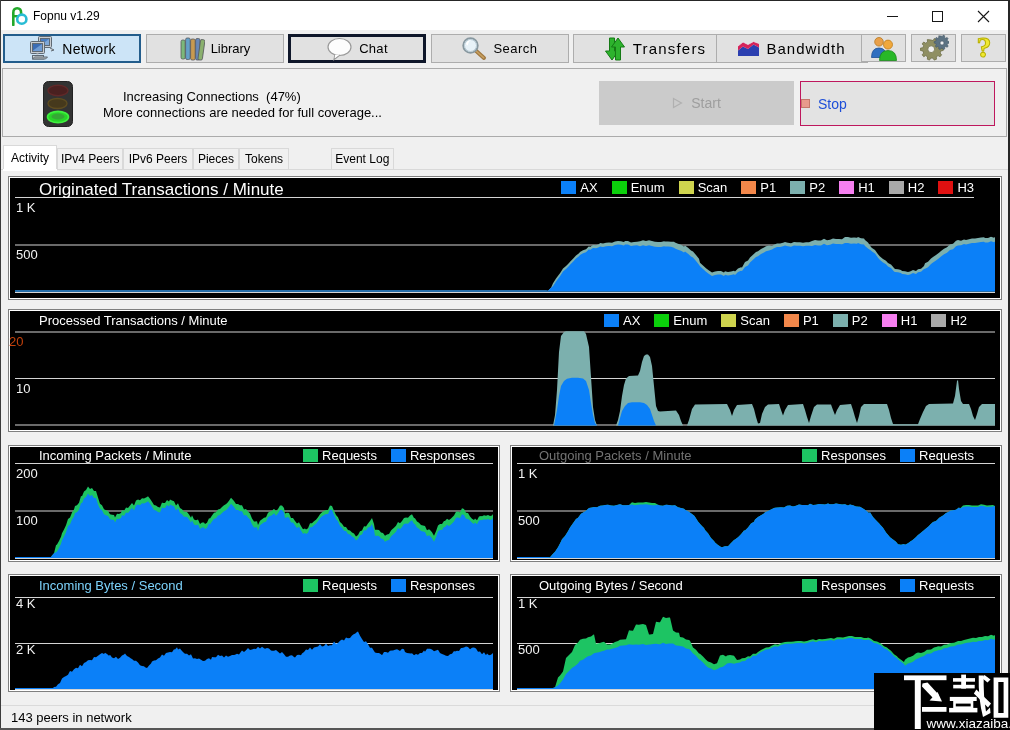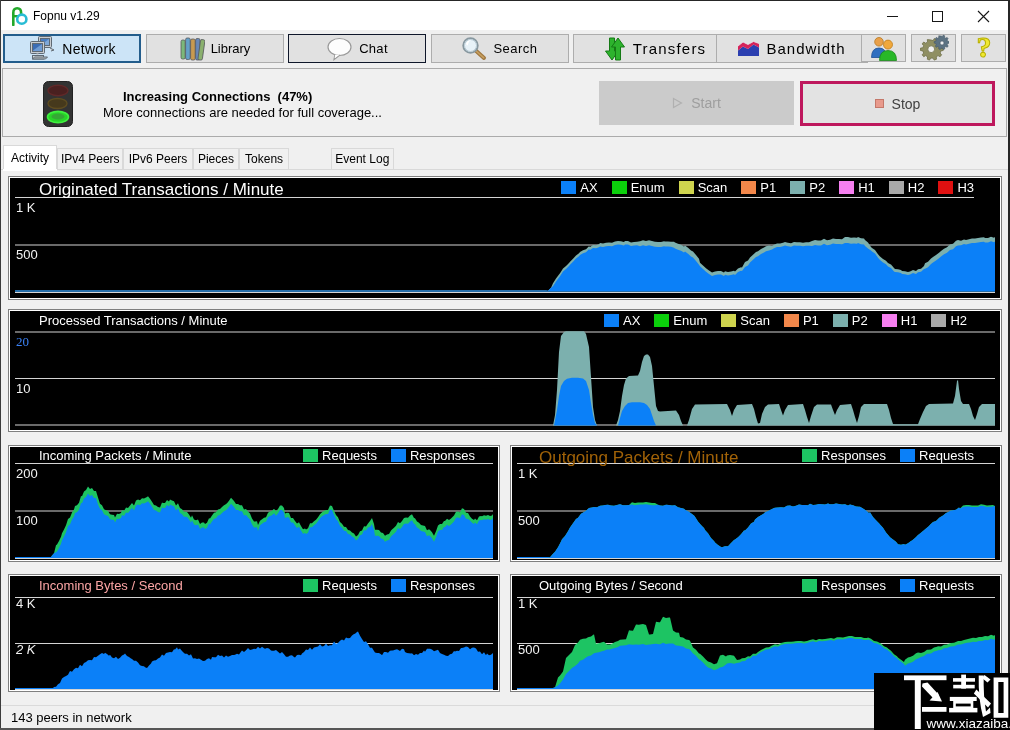--- a/index.html
+++ b/index.html
@@ -44,21 +44,21 @@
       <svg width="26" height="27" viewBox="0 0 26 27">
 <g stroke="#55585c" stroke-width="0.8">
 <rect x="2" y="5" width="4.2" height="19" rx="1.5" fill="#7cb87a"></rect>
 <rect x="6.6" y="3" width="4.6" height="21.5" rx="1.5" fill="#64a0c8"></rect>
 <rect x="11.6" y="4" width="4.6" height="21" rx="1.5" fill="#c89a50"></rect>
 <rect x="16.6" y="3.5" width="4.4" height="21.5" rx="1.5" fill="#6888b8"></rect>
 <rect x="20.2" y="4.5" width="4.4" height="20.5" rx="1.5" fill="#8ab06e" transform="rotate(8 22 15)"></rect>
 </g>
       </svg>
     </span>Library</div>
-<div style="position:absolute;left:288px;top:34px;width:138px;height:29px;background:#e1e1e1;border:1px solid #0f172a;box-sizing:border-box;display:flex;align-items:center;justify-content:center;font-size:13px;letter-spacing:0.3px;color:#000;"><span style="display:flex;align-items:center;margin-right:6px;">
+<div style="position:absolute;left:288px;top:34px;width:138px;height:29px;background:#e1e1e1;border:3px solid #0f172a;box-sizing:border-box;display:flex;align-items:center;justify-content:center;font-size:13px;letter-spacing:0.3px;color:#000;"><span style="display:flex;align-items:center;margin-right:6px;">
       <svg width="27" height="24" viewBox="0 0 27 24">
 <ellipse cx="13.5" cy="10" rx="11.5" ry="8.5" fill="#fdfdfd" stroke="#9a9a9a" stroke-width="1.2"></ellipse>
 <path d="M9 17.5 L8 22.5 L14 18" fill="#fdfdfd" stroke="#9a9a9a" stroke-width="1.2"></path>
 <path d="M9.2 17.9 L8.6 21.2 L13 17.9 Z" fill="#fdfdfd" stroke="none"></path>
 </svg>
     </span>Chat</div>
 <div style="position:absolute;left:430.5px;top:34px;width:138px;height:29px;background:#e1e1e1;border:1px solid #adadad;box-sizing:border-box;display:flex;align-items:center;justify-content:center;font-size:13px;letter-spacing:0.5px;color:#000;"><span style="display:flex;align-items:center;margin-right:6px;">
       <svg width="26" height="26" viewBox="0 0 26 26">
 <line x1="13" y1="13" x2="23" y2="22" stroke="#a07840" stroke-width="4" stroke-linecap="round"></line>
 <line x1="14" y1="14" x2="22.6" y2="21.6" stroke="#c8a060" stroke-width="1.6" stroke-linecap="round"></line>
@@ -107,27 +107,27 @@
   </div>
 
 <div style="position:absolute;left:2px;top:68px;width:1005px;height:69px;background:#f0f0f0;border:1px solid #ababab;"></div>
 <svg width="30" height="46" viewBox="0 0 30 46" style="position:absolute;left:43px;top:81px;">
 <rect x="0.5" y="0.5" width="29" height="45" rx="5" fill="#333333" stroke="#222" stroke-width="1"></rect>
 <ellipse cx="15" cy="9.5" rx="10" ry="5.2" fill="#4a2020" stroke="#602828" stroke-width="1.4"></ellipse>
 <ellipse cx="14.5" cy="22.5" rx="9.5" ry="5" fill="#46391c" stroke="#5e4c20" stroke-width="1.4"></ellipse>
 <ellipse cx="15" cy="36" rx="10.5" ry="5.6" fill="#28d428" stroke="#40f040" stroke-width="1.6"></ellipse>
 <ellipse cx="15" cy="35.5" rx="6.5" ry="3" fill="#35a835"></ellipse>
 </svg>
-<div style="position:absolute;left:103px;top:89px;font-size:13px;font-weight:bold;color:#000;padding-left:20px;">Increasing Connections&nbsp;&nbsp;(47%)</div>
+<div style="position:absolute;left:103px;top:89px;font-size:13px;font-weight:normal;color:#000;padding-left:20px;">Increasing Connections&nbsp;&nbsp;(47%)</div>
 <div style="position:absolute;left:103px;top:105px;font-size:13px;color:#000;">More connections are needed for full coverage...</div>
 <div style="position:absolute;left:599px;top:81px;width:195px;height:44px;background:#cbcbcb;display:flex;align-items:center;justify-content:center;color:#9e9e9e;font-size:14px;">
 <svg width="11" height="12" style="margin-right:8px;">
       <path d="M1.5 1.5 L9.5 6 L1.5 10.5 Z" fill="none" stroke="#b0b0b0" stroke-width="1.2"></path>
     </svg>Start</div>
-<div style="position:absolute;left:800px;top:81px;width:195px;height:45px;background:#e3e3e3;border:3px solid #be185d;display:flex;align-items:center;justify-content:center;color:#404040;font-size:14px;">
+<div style="position:absolute;left:800px;top:81px;width:195px;height:45px;background:#e3e3e3;border:1px solid #be185d;display:flex;align-items:center;color:#1d4ed8;font-size:14px;">
 <span style="width:9px;height:9px;background:#e89a8c;border:1px solid #c4786a;margin-right:8px;display:inline-block;"></span>Stop</div>
 
 <div style="position:absolute;left:3px;top:145px;height:25px;background:#fff;border:1px solid #d9d9d9;border-bottom:none;z-index:3;width:54.2px;box-sizing:border-box;display:flex;align-items:center;justify-content:center;font-size:12px;">Activity</div>
 <div style="position:absolute;left:57.2px;top:148px;height:21px;background:#f0f0f0;border:1px solid #d9d9d9;border-bottom:none;z-index:1;width:66.2px;box-sizing:border-box;display:flex;align-items:center;justify-content:center;font-size:12px;">IPv4 Peers</div>
 <div style="position:absolute;left:123.4px;top:148px;height:21px;background:#f0f0f0;border:1px solid #d9d9d9;border-bottom:none;z-index:1;width:69.19999999999999px;box-sizing:border-box;display:flex;align-items:center;justify-content:center;font-size:12px;">IPv6 Peers</div>
 <div style="position:absolute;left:192.6px;top:148px;height:21px;background:#f0f0f0;border:1px solid #d9d9d9;border-bottom:none;z-index:1;width:46.70000000000002px;box-sizing:border-box;display:flex;align-items:center;justify-content:center;font-size:12px;">Pieces</div>
 <div style="position:absolute;left:239.3px;top:148px;height:21px;background:#f0f0f0;border:1px solid #d9d9d9;border-bottom:none;z-index:1;width:49.599999999999966px;box-sizing:border-box;display:flex;align-items:center;justify-content:center;font-size:12px;">Tokens</div>
 <div style="position:absolute;left:288.9px;top:148px;height:21px;background:#f0f0f0;border:1px solid #d9d9d9;border-bottom:none;z-index:1;width:62.80000000000001px;box-sizing:border-box;display:flex;align-items:center;justify-content:center;font-size:12px;margin-left:42px;">Event Log</div>
 
 <div style="position:absolute;left:1px;top:169px;width:1007px;height:536px;background:#f0f0f0;border-top:1px solid #d9d9d9;z-index:2;"></div>
@@ -150,21 +150,21 @@
 <div style="position:absolute;left:8px;top:309px;width:994px;height:123px;background:#000;border:1px solid #7f7f7f;box-shadow:inset 0 0 0 1px #fff;">
       <svg width="994" height="123" style="position:absolute;left:0;top:0;">
         <line x1="6" y1="22" x2="986" y2="22" stroke="#d4d4d4" stroke-width="1"></line>
         <line x1="6" y1="68.5" x2="986" y2="68.5" stroke="#d4d4d4" stroke-width="1"></line>
         <line x1="6" y1="115" x2="986" y2="115" stroke="#d4d4d4" stroke-width="1"></line>
         <path d="M544,115.5 L544.0,115.5 L546.0,105.0 L548.0,80.0 L550.0,42.0 L552.0,26.0 L555.0,22.0 L557.0,21.2 L575.0,21.2 L577.0,24.0 L580.0,37.0 L582.0,67.0 L584.0,97.0 L586.0,110.0 L588.0,115.5 L607.0,115.5 L609.0,110.0 L611.0,101.0 L613.0,86.0 L615.0,75.0 L617.0,68.5 L620.0,66.0 L629.0,65.5 L631.0,61.0 L633.0,52.0 L635.0,46.0 L637.0,44.5 L639.0,44.5 L641.0,47.0 L643.0,56.0 L645.0,76.0 L647.0,96.0 L649.0,101.0 L651.0,101.5 L667.0,100.5 L670.0,105.0 L672.0,111.0 L674.0,115.5 L678.0,115.5 L680.0,110.0 L683.0,99.0 L686.0,94.5 L718.0,94.0 L721.0,100.0 L723.0,106.0 L725.0,100.0 L728.0,95.0 L743.0,94.0 L745.0,99.0 L747.0,107.0 L749.0,113.5 L751.0,113.0 L753.0,104.0 L756.0,97.0 L759.0,94.5 L770.0,94.0 L772.0,100.0 L774.0,105.5 L776.0,100.0 L779.0,95.0 L794.0,94.0 L796.0,100.0 L798.0,107.0 L800.0,113.0 L802.0,106.0 L805.0,97.0 L808.0,94.5 L822.0,94.5 L824.0,100.0 L826.0,105.0 L828.0,100.0 L831.0,95.0 L842.0,94.0 L844.0,100.0 L846.0,107.0 L848.0,113.0 L850.0,106.0 L852.0,97.0 L855.0,94.0 L878.0,94.0 L880.0,100.0 L882.0,108.0 L884.0,114.0 L886.0,114.2 L909.0,114.2 L911.0,109.0 L914.0,102.0 L917.0,96.0 L920.0,94.0 L944.0,93.5 L946.0,86.0 L948.0,71.0 L949.0,70.0 L950.0,79.0 L952.0,91.0 L954.0,94.0 L960.0,94.0 L962.0,99.0 L964.0,106.0 L966.0,110.0 L968.0,104.0 L970.0,97.0 L973.0,94.0 L986.0,94.0 L986,115.5 Z" fill="#7cb0ae"></path>
         <path d="M545,115.5 L545.0,115.5 L548.0,100.0 L550.0,86.0 L552.0,76.0 L555.0,71.0 L558.0,68.8 L563.0,67.8 L569.0,67.8 L574.0,68.6 L577.0,71.0 L580.0,80.0 L582.0,93.0 L584.0,105.0 L586.0,113.0 L588.0,115.5 L609.0,115.5 L611.0,108.0 L613.0,101.0 L616.0,96.0 L619.0,93.0 L623.0,92.2 L631.0,92.3 L635.0,93.0 L638.0,95.0 L641.0,99.0 L643.0,105.0 L645.0,111.0 L647.0,115.5 L647,115.5 Z" fill="#0b80f8"></path>
       </svg>
       <div style="position:absolute;left:30px;top:3px;color:#fff;font-size:13px;">Processed Transactions / Minute</div>
       <div style="position:absolute;right:34px;top:3px;color:#fff;font-size:13px;white-space:nowrap;"><span style="display:inline-block;width:15px;height:13px;background:#0b80f8;margin:0 4px 0 14px;vertical-align:-2px;"></span><span>AX</span><span style="display:inline-block;width:15px;height:13px;background:#0bd00b;margin:0 4px 0 14px;vertical-align:-2px;"></span><span>Enum</span><span style="display:inline-block;width:15px;height:13px;background:#cfd44e;margin:0 4px 0 14px;vertical-align:-2px;"></span><span>Scan</span><span style="display:inline-block;width:15px;height:13px;background:#f2874a;margin:0 4px 0 14px;vertical-align:-2px;"></span><span>P1</span><span style="display:inline-block;width:15px;height:13px;background:#7cb0ae;margin:0 4px 0 14px;vertical-align:-2px;"></span><span>P2</span><span style="display:inline-block;width:15px;height:13px;background:#f67ff0;margin:0 4px 0 14px;vertical-align:-2px;"></span><span>H1</span><span style="display:inline-block;width:15px;height:13px;background:#a9a9a9;margin:0 4px 0 14px;vertical-align:-2px;"></span><span>H2</span></div>
-      <div style="position:absolute;left:7px;top:24px;color:#3b82f6;font-size:13px;font-family:Liberation Serif, serif;">20</div>
+      <div style="position:absolute;left:0;top:24px;color:#c2410c;font-size:13px;">20</div>
       <div style="position:absolute;left:7px;top:71px;color:#f2f2f2;font-size:13px;">10</div>
     </div>
 <div style="position:absolute;left:8px;top:445px;width:492px;height:117px;background:#000;border:1px solid #7f7f7f;box-shadow:inset 0 0 0 1px #fff;">
       <svg width="492" height="117" style="position:absolute;left:0;top:0;">
         <line x1="6" y1="17.5" x2="484" y2="17.5" stroke="#d4d4d4" stroke-width="1"></line>
         <line x1="6" y1="65" x2="484" y2="65" stroke="#d4d4d4" stroke-width="1"></line>
         <line x1="6" y1="112.5" x2="484" y2="112.5" stroke="#d4d4d4" stroke-width="1"></line>
         <path d="M6,112 L6.0,111.0 L8.0,111.0 L10.0,111.0 L12.0,111.0 L14.0,111.0 L16.0,111.0 L18.0,111.0 L20.0,111.0 L22.0,111.0 L24.0,111.0 L26.0,111.0 L28.0,111.0 L30.0,111.0 L32.0,111.0 L34.0,111.0 L36.0,111.0 L38.0,111.0 L40.0,111.0 L42.0,111.0 L43.0,109.4 L45.0,107.3 L47.0,99.2 L48.0,98.4 L50.0,95.0 L52.0,90.7 L53.0,87.3 L55.0,83.6 L57.0,79.3 L59.0,73.1 L61.0,71.4 L63.0,66.4 L65.0,63.5 L66.0,60.0 L68.0,59.2 L70.0,56.8 L72.0,50.0 L73.0,50.3 L75.0,45.4 L77.0,44.1 L79.0,40.6 L81.0,42.9 L83.0,41.9 L85.0,45.1 L87.0,44.9 L89.0,51.4 L91.0,57.8 L93.0,59.3 L95.0,63.2 L97.0,64.2 L99.0,65.1 L101.0,68.3 L103.0,68.8 L105.0,69.1 L106.0,71.5 L108.0,67.8 L110.0,67.9 L112.0,66.9 L113.0,64.0 L115.0,65.1 L117.0,61.4 L119.0,62.1 L121.0,59.4 L123.0,56.9 L125.0,59.5 L127.0,54.5 L129.0,53.6 L131.0,54.2 L133.0,52.3 L135.0,52.6 L136.0,51.9 L138.0,51.0 L139.0,50.2 L141.0,52.7 L143.0,55.8 L145.0,59.1 L147.0,59.4 L149.0,61.1 L151.0,61.5 L153.0,56.6 L154.0,57.1 L156.0,57.1 L158.0,53.9 L160.0,55.6 L161.0,53.6 L163.0,54.5 L165.0,55.3 L167.0,59.6 L169.0,57.2 L171.0,62.0 L173.0,63.2 L175.0,65.7 L176.0,65.8 L178.0,66.1 L180.0,68.6 L182.0,71.8 L183.0,69.2 L185.0,73.6 L187.0,74.2 L189.0,73.5 L191.0,77.9 L193.0,76.4 L195.0,76.4 L196.0,78.1 L198.0,76.7 L200.0,72.3 L201.0,72.4 L203.0,69.5 L205.0,66.8 L207.0,66.3 L209.0,63.5 L211.0,63.1 L213.0,61.1 L215.0,59.3 L216.0,58.7 L218.0,57.3 L220.0,54.7 L222.0,51.8 L223.0,52.8 L225.0,55.0 L227.0,57.9 L229.0,58.1 L231.0,59.3 L233.0,59.3 L235.0,63.6 L237.0,63.1 L239.0,65.6 L241.0,67.5 L243.0,72.5 L245.0,75.6 L246.0,75.4 L248.0,75.3 L249.0,79.0 L251.0,74.7 L253.0,73.3 L255.0,71.7 L257.0,71.3 L259.0,66.7 L261.0,65.4 L263.0,64.8 L265.0,62.8 L267.0,65.3 L269.0,63.0 L271.0,59.4 L273.0,59.4 L275.0,61.9 L276.0,67.4 L278.0,66.7 L280.0,67.1 L282.0,71.9 L284.0,72.0 L286.0,75.1 L288.0,77.4 L290.0,76.3 L292.0,79.9 L294.0,83.3 L296.0,82.4 L297.0,83.5 L299.0,82.2 L301.0,77.2 L303.0,77.3 L305.0,75.2 L307.0,73.8 L309.0,71.3 L311.0,68.3 L313.0,66.3 L315.0,65.1 L317.0,64.0 L319.0,63.9 L321.0,59.6 L323.0,60.0 L325.0,64.8 L327.0,69.0 L329.0,71.2 L331.0,76.1 L333.0,77.8 L335.0,80.8 L337.0,81.0 L339.0,83.9 L341.0,84.6 L343.0,86.6 L345.0,87.5 L347.0,90.6 L349.0,88.9 L351.0,85.3 L353.0,84.6 L355.0,80.3 L357.0,80.6 L359.0,77.6 L361.0,75.1 L363.0,72.0 L365.0,78.0 L366.0,83.7 L368.0,83.7 L370.0,84.0 L372.0,86.5 L374.0,87.1 L376.0,89.7 L378.0,88.6 L380.0,88.0 L382.0,84.6 L383.0,83.6 L385.0,81.7 L387.0,79.8 L389.0,76.0 L391.0,77.2 L393.0,75.0 L395.0,71.9 L397.0,71.5 L399.0,71.8 L401.0,69.6 L403.0,68.2 L405.0,72.1 L406.0,72.3 L408.0,75.5 L410.0,76.7 L412.0,79.1 L414.0,79.4 L416.0,80.0 L418.0,84.3 L420.0,83.3 L421.0,83.9 L423.0,86.2 L425.0,89.8 L427.0,85.3 L429.0,79.6 L431.0,78.0 L433.0,78.1 L435.0,75.0 L436.0,74.9 L438.0,72.7 L440.0,74.0 L442.0,72.4 L443.0,71.5 L445.0,69.4 L447.0,65.7 L449.0,65.4 L451.0,66.3 L453.0,62.2 L455.0,63.0 L457.0,66.7 L459.0,67.0 L461.0,70.5 L463.0,72.8 L465.0,74.0 L466.0,72.6 L468.0,74.3 L470.0,70.6 L472.0,70.1 L473.0,70.3 L475.0,69.3 L477.0,69.8 L479.0,68.9 L481.0,69.9 L483.0,69.6 L484.0,68.0 L484,112 Z" fill="#1dc463"></path>
         <path d="M6,112 L6.0,111.0 L8.0,111.0 L10.0,111.0 L12.0,111.0 L14.0,111.0 L16.0,111.0 L18.0,111.0 L20.0,111.0 L22.0,111.0 L24.0,111.0 L26.0,111.0 L28.0,111.0 L30.0,111.0 L32.0,111.0 L34.0,111.0 L36.0,111.0 L38.0,111.0 L40.0,111.0 L42.0,111.0 L43.0,109.4 L45.0,107.3 L47.0,106.2 L48.0,105.4 L50.0,102.0 L52.0,97.7 L53.0,94.3 L55.0,90.6 L57.0,86.3 L59.0,80.1 L61.0,78.4 L63.0,73.4 L65.0,70.5 L66.0,67.0 L68.0,66.2 L70.0,63.8 L72.0,57.0 L73.0,57.3 L75.0,52.4 L77.0,51.1 L79.0,47.6 L81.0,49.9 L83.0,48.9 L85.0,52.1 L87.0,51.9 L89.0,58.4 L91.0,62.8 L93.0,64.3 L95.0,68.2 L97.0,69.2 L99.0,70.1 L101.0,73.3 L103.0,73.8 L105.0,74.1 L106.0,76.5 L108.0,72.8 L110.0,72.9 L112.0,71.9 L113.0,69.0 L115.0,70.1 L117.0,66.4 L119.0,67.1 L121.0,64.4 L123.0,61.9 L125.0,64.5 L127.0,59.5 L129.0,58.6 L131.0,59.2 L133.0,57.3 L135.0,57.6 L136.0,56.9 L138.0,56.0 L139.0,55.2 L141.0,57.7 L143.0,60.8 L145.0,64.1 L147.0,64.4 L149.0,66.1 L151.0,66.5 L153.0,61.6 L154.0,62.1 L156.0,62.1 L158.0,58.9 L160.0,60.6 L161.0,58.6 L163.0,59.5 L165.0,60.3 L167.0,64.6 L169.0,62.2 L171.0,67.0 L173.0,68.2 L175.0,70.7 L176.0,70.8 L178.0,71.1 L180.0,73.6 L182.0,76.8 L183.0,74.2 L185.0,78.6 L187.0,79.2 L189.0,78.5 L191.0,82.9 L193.0,81.4 L195.0,81.4 L196.0,83.1 L198.0,81.7 L200.0,77.3 L201.0,78.4 L203.0,75.5 L205.0,72.8 L207.0,72.3 L209.0,69.5 L211.0,69.1 L213.0,67.1 L215.0,65.3 L216.0,64.7 L218.0,63.3 L220.0,60.7 L222.0,57.8 L223.0,58.8 L225.0,61.0 L227.0,63.9 L229.0,64.1 L231.0,65.3 L233.0,65.3 L235.0,69.6 L237.0,69.1 L239.0,71.6 L241.0,73.5 L243.0,78.5 L245.0,81.6 L246.0,81.4 L248.0,81.3 L249.0,85.0 L251.0,79.2 L253.0,77.8 L255.0,76.2 L257.0,75.8 L259.0,71.2 L261.0,69.9 L263.0,69.3 L265.0,67.3 L267.0,69.8 L269.0,67.5 L271.0,63.9 L273.0,63.9 L275.0,66.4 L276.0,71.9 L278.0,71.2 L280.0,71.6 L282.0,76.4 L284.0,76.5 L286.0,79.6 L288.0,81.9 L290.0,80.8 L292.0,84.4 L294.0,87.8 L296.0,86.9 L297.0,88.0 L299.0,86.7 L301.0,81.2 L303.0,81.3 L305.0,79.2 L307.0,77.8 L309.0,75.3 L311.0,72.3 L313.0,70.3 L315.0,69.1 L317.0,68.0 L319.0,67.9 L321.0,63.6 L323.0,64.0 L325.0,68.8 L327.0,73.0 L329.0,75.2 L331.0,80.1 L333.0,81.8 L335.0,84.8 L337.0,85.0 L339.0,87.9 L341.0,88.6 L343.0,90.6 L345.0,91.5 L347.0,94.6 L349.0,92.9 L351.0,89.3 L353.0,88.6 L355.0,84.3 L357.0,84.6 L359.0,81.6 L361.0,81.1 L363.0,78.0 L365.0,84.0 L366.0,89.7 L368.0,89.7 L370.0,90.0 L372.0,92.5 L374.0,93.1 L376.0,95.7 L378.0,94.6 L380.0,94.0 L382.0,90.6 L383.0,89.6 L385.0,87.7 L387.0,85.8 L389.0,82.0 L391.0,83.2 L393.0,81.0 L395.0,77.9 L397.0,77.5 L399.0,77.8 L401.0,75.6 L403.0,74.2 L405.0,78.1 L406.0,78.3 L408.0,81.5 L410.0,82.7 L412.0,85.1 L414.0,85.4 L416.0,86.0 L418.0,90.3 L420.0,89.3 L421.0,89.9 L423.0,92.2 L425.0,95.8 L427.0,91.3 L429.0,85.6 L431.0,84.0 L433.0,84.1 L435.0,81.0 L436.0,80.9 L438.0,78.7 L440.0,80.0 L442.0,78.4 L443.0,77.5 L445.0,75.4 L447.0,71.7 L449.0,71.4 L451.0,72.3 L453.0,68.2 L455.0,69.0 L457.0,72.7 L459.0,73.0 L461.0,74.5 L463.0,76.8 L465.0,78.0 L466.0,76.6 L468.0,78.3 L470.0,74.6 L472.0,74.1 L473.0,74.3 L475.0,73.3 L477.0,73.8 L479.0,72.9 L481.0,73.9 L483.0,73.6 L484.0,72.0 L484,112 Z" fill="#0b80f8"></path>
       </svg>
@@ -174,36 +174,36 @@
       <div style="position:absolute;left:7px;top:67px;color:#f2f2f2;font-size:13px;">100</div>
     </div>
 <div style="position:absolute;left:510px;top:445px;width:492px;height:117px;background:#000;border:1px solid #7f7f7f;box-shadow:inset 0 0 0 1px #fff;">
       <svg width="492" height="117" style="position:absolute;left:0;top:0;">
         <line x1="6" y1="17.5" x2="484" y2="17.5" stroke="#d4d4d4" stroke-width="1"></line>
         <line x1="6" y1="65" x2="484" y2="65" stroke="#d4d4d4" stroke-width="1"></line>
         <line x1="6" y1="112.5" x2="484" y2="112.5" stroke="#d4d4d4" stroke-width="1"></line>
         <path d="M6,112 L6.0,111.0 L9.0,111.0 L12.0,111.0 L15.0,111.0 L18.0,111.0 L21.0,111.0 L24.0,111.0 L27.0,111.0 L30.0,111.0 L33.0,111.0 L36.0,111.0 L39.0,111.3 L42.0,107.8 L44.0,105.8 L47.0,101.2 L50.0,95.4 L51.0,93.3 L54.0,90.0 L57.0,85.2 L59.0,81.4 L62.0,77.2 L65.0,73.1 L67.0,71.7 L70.0,67.7 L73.0,66.0 L75.0,64.8 L78.0,62.1 L81.0,61.6 L83.0,61.0 L86.0,61.3 L89.0,59.7 L92.0,59.4 L94.0,59.1 L97.0,58.7 L100.0,59.6 L103.0,59.7 L106.0,59.0 L109.0,58.3 L112.0,59.3 L115.0,59.2 L118.0,59.0 L121.0,56.2 L124.0,57.0 L127.0,56.6 L129.0,56.4 L132.0,56.4 L135.0,56.0 L138.0,56.5 L141.0,57.1 L144.0,57.0 L147.0,58.7 L149.0,59.5 L152.0,59.7 L155.0,58.7 L158.0,59.1 L161.0,59.4 L164.0,59.2 L167.0,61.3 L170.0,62.0 L173.0,62.8 L174.0,63.8 L177.0,65.2 L180.0,67.3 L183.0,69.6 L184.0,70.7 L187.0,75.4 L190.0,79.0 L193.0,82.0 L194.0,83.9 L197.0,87.2 L200.0,92.0 L203.0,95.1 L204.0,96.5 L207.0,98.9 L210.0,101.0 L211.0,101.2 L214.0,100.2 L217.0,100.2 L220.0,97.1 L223.0,94.1 L224.0,93.6 L227.0,91.3 L230.0,88.2 L233.0,84.5 L234.0,84.5 L237.0,81.5 L240.0,77.6 L243.0,75.7 L244.0,73.6 L247.0,70.9 L250.0,69.2 L253.0,67.4 L254.0,66.2 L257.0,64.9 L260.0,63.6 L263.0,62.1 L264.0,61.7 L267.0,61.4 L270.0,61.3 L273.0,61.5 L276.0,59.7 L279.0,59.6 L282.0,60.5 L285.0,59.8 L288.0,58.6 L291.0,59.0 L294.0,59.1 L297.0,59.3 L299.0,57.8 L302.0,59.1 L305.0,58.8 L308.0,57.9 L311.0,58.3 L314.0,58.6 L317.0,57.6 L319.0,58.3 L322.0,58.2 L325.0,57.6 L328.0,58.1 L331.0,58.5 L334.0,58.2 L337.0,59.6 L339.0,58.6 L342.0,59.2 L345.0,60.4 L348.0,60.8 L349.0,60.7 L352.0,62.5 L355.0,64.6 L358.0,67.1 L359.0,66.3 L362.0,71.0 L365.0,74.3 L368.0,77.2 L369.0,78.5 L372.0,81.7 L375.0,86.5 L378.0,90.1 L379.0,91.3 L382.0,93.5 L385.0,95.8 L387.0,98.3 L390.0,98.8 L393.0,98.1 L394.0,98.7 L397.0,97.3 L400.0,95.1 L401.0,94.4 L404.0,91.9 L407.0,89.0 L409.0,87.4 L412.0,85.1 L415.0,82.6 L418.0,80.1 L419.0,78.7 L422.0,76.0 L425.0,74.9 L428.0,72.0 L429.0,71.3 L432.0,69.5 L435.0,67.1 L438.0,65.7 L439.0,64.7 L442.0,64.3 L445.0,63.7 L448.0,61.5 L449.0,62.5 L452.0,59.6 L455.0,59.1 L458.0,58.9 L461.0,59.4 L464.0,59.6 L467.0,59.6 L470.0,58.3 L473.0,58.7 L476.0,59.4 L479.0,59.2 L482.0,59.1 L484.0,60.0 L484,112 Z" fill="#1dc463"></path>
         <path d="M6,112 L6.0,111.0 L9.0,111.0 L12.0,111.0 L15.0,111.0 L18.0,111.0 L21.0,111.0 L24.0,111.0 L27.0,111.0 L30.0,111.0 L33.0,111.0 L36.0,111.0 L39.0,111.3 L42.0,107.8 L44.0,105.8 L47.0,101.2 L50.0,95.4 L51.0,93.3 L54.0,90.0 L57.0,85.2 L59.0,81.4 L62.0,77.2 L65.0,73.1 L67.0,71.7 L70.0,67.7 L73.0,66.0 L75.0,64.8 L78.0,62.1 L81.0,61.6 L83.0,61.0 L86.0,61.3 L89.0,59.7 L92.0,59.4 L94.0,59.1 L97.0,58.7 L100.0,59.6 L103.0,59.7 L106.0,59.0 L109.0,58.3 L112.0,59.3 L115.0,59.2 L118.0,59.0 L121.0,58.4 L124.0,59.2 L127.0,58.8 L129.0,58.6 L132.0,58.6 L135.0,58.2 L138.0,58.7 L141.0,59.3 L144.0,59.2 L147.0,58.7 L149.0,59.5 L152.0,59.7 L155.0,58.7 L158.0,59.1 L161.0,59.4 L164.0,59.2 L167.0,61.3 L170.0,62.0 L173.0,62.8 L174.0,63.8 L177.0,65.2 L180.0,67.3 L183.0,69.6 L184.0,70.7 L187.0,75.4 L190.0,79.0 L193.0,82.0 L194.0,83.9 L197.0,87.2 L200.0,92.0 L203.0,95.1 L204.0,96.5 L207.0,98.9 L210.0,101.0 L211.0,101.2 L214.0,100.2 L217.0,100.2 L220.0,97.1 L223.0,94.1 L224.0,93.6 L227.0,91.3 L230.0,88.2 L233.0,84.5 L234.0,84.5 L237.0,81.5 L240.0,77.6 L243.0,75.7 L244.0,73.6 L247.0,70.9 L250.0,69.2 L253.0,67.4 L254.0,66.2 L257.0,64.9 L260.0,63.6 L263.0,62.1 L264.0,61.7 L267.0,61.4 L270.0,61.3 L273.0,61.5 L276.0,59.7 L279.0,59.6 L282.0,60.5 L285.0,59.8 L288.0,58.6 L291.0,59.0 L294.0,59.1 L297.0,59.3 L299.0,57.8 L302.0,59.1 L305.0,58.8 L308.0,57.9 L311.0,58.3 L314.0,58.6 L317.0,57.6 L319.0,58.3 L322.0,58.2 L325.0,57.6 L328.0,58.1 L331.0,58.5 L334.0,58.2 L337.0,59.6 L339.0,58.6 L342.0,59.2 L345.0,60.4 L348.0,60.8 L349.0,60.7 L352.0,62.5 L355.0,64.6 L358.0,67.1 L359.0,66.3 L362.0,71.0 L365.0,74.3 L368.0,77.2 L369.0,78.5 L372.0,81.7 L375.0,86.5 L378.0,90.1 L379.0,91.3 L382.0,93.5 L385.0,95.8 L387.0,98.3 L390.0,98.8 L393.0,98.1 L394.0,98.7 L397.0,97.3 L400.0,95.1 L401.0,94.4 L404.0,91.9 L407.0,89.0 L409.0,87.4 L412.0,85.1 L415.0,82.6 L418.0,80.1 L419.0,78.7 L422.0,76.0 L425.0,74.9 L428.0,72.0 L429.0,71.3 L432.0,69.5 L435.0,67.1 L438.0,65.7 L439.0,64.7 L442.0,64.3 L445.0,63.7 L448.0,61.5 L449.0,62.5 L452.0,61.1 L455.0,60.6 L458.0,60.4 L461.0,60.9 L464.0,61.1 L467.0,61.1 L470.0,59.8 L473.0,60.2 L476.0,60.9 L479.0,60.7 L482.0,60.6 L484.0,60.0 L484,112 Z" fill="#0b80f8"></path>
       </svg>
-      <div style="position:absolute;left:28px;top:2px;color:#a16207;font-size:17px;">Outgoing Packets / Minute</div>
+      <div style="position:absolute;left:28px;top:2px;color:#737373;font-size:13px;">Outgoing Packets / Minute</div>
       <div style="position:absolute;right:27px;top:2px;color:#fff;font-size:13px;white-space:nowrap;"><span style="display:inline-block;width:15px;height:13px;background:#1dc463;margin:0 4px 0 14px;vertical-align:-2px;"></span><span>Responses</span><span style="display:inline-block;width:15px;height:13px;background:#0b80f8;margin:0 4px 0 14px;vertical-align:-2px;"></span><span>Requests</span></div>
       <div style="position:absolute;left:7px;top:20px;color:#f2f2f2;font-size:13px;">1 K</div>
       <div style="position:absolute;left:7px;top:67px;color:#f2f2f2;font-size:13px;">500</div>
     </div>
 <div style="position:absolute;left:8px;top:574px;width:492px;height:118px;background:#000;border:1px solid #7f7f7f;box-shadow:inset 0 0 0 1px #fff;">
       <svg width="492" height="118" style="position:absolute;left:0;top:0;">
         <line x1="6" y1="22.5" x2="484" y2="22.5" stroke="#d4d4d4" stroke-width="1"></line>
         <line x1="6" y1="68.5" x2="484" y2="68.5" stroke="#d4d4d4" stroke-width="1"></line>
         <line x1="6" y1="114.5" x2="484" y2="114.5" stroke="#d4d4d4" stroke-width="1"></line>
         <path d="M6,114 L6.0,113.0 L8.0,113.0 L10.0,113.0 L12.0,113.0 L14.0,113.0 L16.0,113.0 L18.0,113.0 L20.0,113.0 L22.0,113.0 L24.0,113.0 L26.0,113.0 L28.0,113.0 L30.0,113.0 L32.0,113.0 L34.0,113.0 L36.0,113.0 L38.0,113.0 L40.0,113.0 L42.0,113.0 L44.0,113.0 L45.0,112.1 L47.0,111.7 L49.0,109.2 L51.0,108.1 L53.0,103.5 L55.0,102.1 L57.0,101.0 L59.0,99.8 L61.0,96.0 L63.0,96.7 L65.0,94.3 L67.0,92.7 L69.0,93.3 L71.0,89.7 L73.0,91.3 L75.0,88.0 L77.0,86.9 L79.0,85.2 L81.0,84.9 L83.0,85.2 L85.0,82.1 L87.0,82.2 L89.0,80.8 L91.0,79.3 L93.0,77.9 L95.0,79.1 L96.0,77.7 L98.0,79.1 L100.0,80.7 L101.0,79.7 L103.0,82.6 L105.0,83.3 L107.0,81.7 L109.0,84.1 L111.0,82.8 L113.0,80.6 L115.0,79.6 L116.0,78.6 L118.0,80.9 L120.0,82.1 L122.0,83.4 L123.0,83.9 L125.0,85.7 L127.0,85.7 L129.0,87.6 L131.0,90.2 L133.0,91.1 L135.0,91.3 L136.0,92.2 L138.0,92.9 L140.0,90.6 L142.0,88.6 L143.0,86.5 L145.0,85.5 L147.0,85.2 L149.0,83.5 L151.0,82.5 L153.0,79.4 L155.0,80.7 L157.0,78.0 L159.0,77.4 L161.0,77.0 L163.0,77.2 L165.0,74.3 L166.0,74.5 L168.0,72.3 L169.0,74.5 L171.0,73.6 L173.0,76.0 L175.0,77.9 L176.0,78.7 L178.0,78.8 L180.0,80.5 L182.0,79.3 L184.0,83.6 L186.0,83.2 L188.0,83.9 L190.0,83.4 L192.0,84.7 L194.0,85.9 L196.0,85.7 L198.0,83.9 L200.0,83.3 L202.0,84.7 L203.0,82.0 L205.0,82.3 L207.0,82.2 L209.0,79.8 L211.0,81.0 L213.0,80.4 L215.0,82.5 L217.0,80.5 L219.0,81.7 L221.0,81.0 L223.0,80.1 L225.0,80.0 L226.0,79.8 L228.0,78.8 L230.0,79.5 L232.0,76.8 L233.0,75.5 L235.0,77.1 L237.0,75.3 L239.0,73.1 L241.0,74.9 L243.0,74.4 L245.0,73.8 L247.0,74.0 L249.0,71.7 L251.0,73.5 L253.0,71.8 L255.0,73.3 L256.0,73.7 L258.0,73.0 L260.0,73.4 L262.0,75.4 L263.0,75.7 L265.0,75.8 L267.0,75.1 L269.0,76.8 L271.0,78.6 L273.0,77.1 L275.0,79.2 L277.0,81.7 L279.0,81.7 L281.0,80.5 L283.0,80.3 L285.0,82.1 L286.0,82.4 L288.0,80.1 L290.0,79.8 L292.0,80.2 L293.0,78.5 L295.0,77.1 L297.0,74.5 L299.0,74.9 L301.0,72.4 L303.0,74.8 L305.0,72.6 L307.0,72.1 L309.0,71.6 L311.0,69.2 L313.0,71.6 L315.0,70.9 L317.0,68.5 L319.0,70.9 L321.0,70.2 L323.0,70.2 L325.0,66.6 L327.0,68.9 L329.0,68.0 L331.0,65.7 L333.0,64.6 L335.0,65.6 L337.0,62.5 L339.0,63.2 L341.0,63.0 L343.0,60.4 L345.0,59.0 L346.0,58.7 L348.0,57.0 L349.0,56.5 L351.0,60.7 L353.0,64.1 L355.0,67.0 L357.0,66.3 L359.0,69.3 L361.0,72.8 L363.0,72.7 L365.0,76.1 L366.0,77.5 L368.0,78.1 L370.0,78.1 L372.0,79.3 L373.0,80.2 L375.0,77.1 L377.0,77.1 L379.0,77.8 L381.0,75.7 L383.0,75.5 L384.0,75.6 L386.0,74.8 L388.0,74.3 L389.0,74.8 L391.0,76.0 L393.0,73.8 L395.0,74.2 L396.0,77.0 L398.0,78.1 L400.0,78.3 L402.0,78.4 L403.0,78.2 L405.0,80.3 L407.0,79.0 L409.0,79.7 L411.0,78.0 L413.0,78.1 L415.0,75.4 L416.0,76.8 L418.0,73.8 L420.0,73.8 L421.0,73.8 L423.0,74.4 L425.0,76.3 L427.0,75.4 L429.0,74.7 L431.0,78.0 L433.0,78.9 L435.0,79.8 L437.0,80.8 L439.0,81.0 L441.0,79.2 L443.0,78.8 L445.0,75.9 L446.0,76.6 L448.0,75.8 L450.0,76.1 L452.0,72.9 L453.0,73.0 L455.0,72.5 L457.0,71.6 L459.0,71.9 L461.0,74.3 L463.0,72.7 L465.0,72.5 L467.0,73.4 L469.0,76.8 L471.0,76.6 L473.0,79.2 L475.0,77.3 L477.0,80.3 L478.0,78.4 L480.0,80.3 L482.0,79.8 L484.0,78.0 L484,114 Z" fill="#0b80f8"></path>
       </svg>
-      <div style="position:absolute;left:30px;top:3px;color:#fca5a5;font-size:13px;">Incoming Bytes / Second</div>
+      <div style="position:absolute;left:30px;top:3px;color:#7dd3fc;font-size:13px;">Incoming Bytes / Second</div>
       <div style="position:absolute;right:24px;top:3px;color:#fff;font-size:13px;white-space:nowrap;"><span style="display:inline-block;width:15px;height:13px;background:#1dc463;margin:0 4px 0 14px;vertical-align:-2px;"></span><span>Requests</span><span style="display:inline-block;width:15px;height:13px;background:#0b80f8;margin:0 4px 0 14px;vertical-align:-2px;"></span><span>Responses</span></div>
       <div style="position:absolute;left:7px;top:21px;color:#f2f2f2;font-size:13px;">4 K</div>
-      <div style="position:absolute;left:7px;top:67px;color:#f2f2f2;font-size:13px;font-style:italic;">2 K</div>
+      <div style="position:absolute;left:7px;top:67px;color:#f2f2f2;font-size:13px;">2 K</div>
     </div>
 <div style="position:absolute;left:510px;top:574px;width:492px;height:118px;background:#000;border:1px solid #7f7f7f;box-shadow:inset 0 0 0 1px #fff;">
       <svg width="492" height="118" style="position:absolute;left:0;top:0;">
         <line x1="6" y1="22.5" x2="484" y2="22.5" stroke="#d4d4d4" stroke-width="1"></line>
         <line x1="6" y1="68.5" x2="484" y2="68.5" stroke="#d4d4d4" stroke-width="1"></line>
         <line x1="6" y1="114.5" x2="484" y2="114.5" stroke="#d4d4d4" stroke-width="1"></line>
         <path d="M6,114 L6.0,113.0 L9.0,113.0 L12.0,113.0 L15.0,113.0 L18.0,113.0 L21.0,113.0 L24.0,113.0 L27.0,113.0 L30.0,113.0 L33.0,113.0 L36.0,113.0 L39.0,113.0 L42.0,113.0 L44.0,112.3 L47.0,102.4 L49.0,100.5 L52.0,96.4 L55.0,82.9 L58.0,80.0 L61.0,77.0 L64.0,69.9 L67.0,67.5 L69.0,64.8 L72.0,63.7 L75.0,63.6 L77.0,62.3 L80.0,61.6 L83.0,59.3 L85.0,68.7 L88.0,68.2 L91.0,67.2 L93.0,66.7 L96.0,69.4 L99.0,69.4 L101.0,68.8 L104.0,66.9 L107.0,66.0 L109.0,64.8 L112.0,64.4 L115.0,64.2 L118.0,55.3 L119.0,55.4 L122.0,55.8 L125.0,49.6 L128.0,49.8 L129.0,49.6 L132.0,48.9 L135.0,50.1 L138.0,59.4 L139.0,59.5 L142.0,59.0 L145.0,46.7 L148.0,47.3 L149.0,47.2 L152.0,41.8 L155.0,42.9 L158.0,42.5 L159.0,42.5 L162.0,55.6 L165.0,57.4 L168.0,57.8 L169.0,61.9 L172.0,62.5 L175.0,64.4 L178.0,65.1 L179.0,65.7 L182.0,72.6 L185.0,74.7 L188.0,78.5 L189.0,78.8 L192.0,81.4 L195.0,84.8 L197.0,86.5 L200.0,87.4 L203.0,89.3 L206.0,88.3 L209.0,80.5 L212.0,79.7 L215.0,81.6 L216.0,80.4 L219.0,79.9 L222.0,80.5 L223.0,80.7 L226.0,85.1 L229.0,84.4 L231.0,83.3 L234.0,82.9 L237.0,81.3 L239.0,81.4 L242.0,78.8 L245.0,78.8 L247.0,77.0 L250.0,75.0 L253.0,73.4 L255.0,72.6 L258.0,72.3 L261.0,70.6 L264.0,69.3 L267.0,69.7 L270.0,68.0 L273.0,67.2 L274.0,67.0 L277.0,66.8 L280.0,66.8 L283.0,66.4 L284.0,66.2 L287.0,66.0 L290.0,66.0 L293.0,66.5 L296.0,65.9 L299.0,65.1 L302.0,64.3 L305.0,65.3 L308.0,64.0 L311.0,64.2 L314.0,64.1 L317.0,63.6 L320.0,63.0 L323.0,63.7 L326.0,62.2 L329.0,62.2 L332.0,62.6 L335.0,61.7 L338.0,61.1 L341.0,61.0 L344.0,61.9 L347.0,61.9 L350.0,62.0 L353.0,63.1 L356.0,63.1 L357.0,62.5 L360.0,63.7 L363.0,66.0 L366.0,66.5 L367.0,67.1 L370.0,68.6 L373.0,71.3 L376.0,72.6 L377.0,73.5 L380.0,75.8 L383.0,79.3 L386.0,81.3 L387.0,82.4 L390.0,84.8 L393.0,86.9 L394.0,84.7 L397.0,82.4 L399.0,82.1 L402.0,80.7 L405.0,78.3 L407.0,77.6 L410.0,78.1 L413.0,77.0 L416.0,74.8 L417.0,74.7 L420.0,74.4 L423.0,72.4 L426.0,71.8 L427.0,71.2 L430.0,71.4 L433.0,69.8 L436.0,69.5 L437.0,69.0 L440.0,68.1 L443.0,67.7 L446.0,66.5 L447.0,65.9 L450.0,65.9 L453.0,65.1 L456.0,64.2 L459.0,63.4 L462.0,62.7 L465.0,62.9 L468.0,61.9 L471.0,62.1 L474.0,61.1 L477.0,61.3 L480.0,59.7 L483.0,60.8 L484.0,60.0 L484,114 Z" fill="#1dc463"></path>
         <path d="M6,114 L6.0,113.0 L9.0,113.0 L12.0,113.0 L15.0,113.0 L18.0,113.0 L21.0,113.0 L24.0,113.0 L27.0,113.0 L30.0,113.0 L33.0,113.0 L36.0,113.0 L39.0,113.0 L42.0,113.0 L44.0,112.3 L47.0,110.4 L49.0,108.5 L52.0,104.4 L55.0,98.9 L58.0,96.0 L61.0,93.0 L64.0,90.9 L67.0,88.5 L69.0,85.8 L72.0,84.7 L75.0,82.6 L77.0,81.3 L80.0,80.6 L83.0,78.3 L85.0,77.7 L88.0,77.2 L91.0,76.2 L93.0,75.7 L96.0,74.4 L99.0,74.4 L101.0,73.8 L104.0,72.9 L107.0,72.0 L109.0,70.8 L112.0,70.4 L115.0,70.2 L118.0,69.3 L119.0,69.4 L122.0,69.8 L125.0,69.6 L128.0,69.8 L129.0,69.6 L132.0,68.9 L135.0,70.1 L138.0,69.4 L139.0,69.5 L142.0,69.0 L145.0,68.7 L148.0,69.3 L149.0,69.2 L152.0,67.8 L155.0,68.9 L158.0,68.5 L159.0,68.5 L162.0,68.6 L165.0,70.4 L168.0,70.8 L169.0,70.9 L172.0,71.5 L175.0,73.4 L178.0,74.1 L179.0,74.7 L182.0,78.6 L185.0,80.7 L188.0,84.5 L189.0,84.8 L192.0,87.4 L195.0,90.8 L197.0,92.5 L200.0,93.4 L203.0,95.3 L206.0,94.3 L209.0,92.5 L212.0,91.7 L215.0,89.6 L216.0,88.4 L219.0,87.9 L222.0,88.5 L223.0,88.7 L226.0,88.1 L229.0,87.4 L231.0,86.3 L234.0,85.9 L237.0,83.3 L239.0,83.4 L242.0,80.8 L245.0,80.8 L247.0,79.0 L250.0,77.0 L253.0,75.4 L255.0,74.6 L258.0,74.3 L261.0,72.6 L264.0,71.3 L267.0,71.7 L270.0,70.0 L273.0,69.2 L274.0,69.0 L277.0,68.8 L280.0,68.8 L283.0,68.4 L284.0,68.2 L287.0,68.0 L290.0,68.0 L293.0,68.5 L296.0,67.9 L299.0,67.1 L302.0,66.3 L305.0,67.3 L308.0,66.0 L311.0,66.2 L314.0,66.1 L317.0,65.6 L320.0,65.0 L323.0,65.7 L326.0,64.2 L329.0,64.2 L332.0,64.6 L335.0,63.7 L338.0,63.1 L341.0,63.0 L344.0,63.9 L347.0,63.9 L350.0,64.0 L353.0,65.1 L356.0,65.1 L357.0,64.5 L360.0,65.7 L363.0,68.0 L366.0,68.5 L367.0,69.1 L370.0,70.6 L373.0,73.3 L376.0,74.6 L377.0,75.5 L380.0,77.8 L383.0,81.3 L386.0,83.3 L387.0,84.4 L390.0,86.8 L393.0,88.9 L394.0,90.7 L397.0,88.4 L399.0,88.1 L402.0,86.7 L405.0,84.3 L407.0,83.6 L410.0,82.1 L413.0,81.0 L416.0,78.8 L417.0,78.7 L420.0,78.4 L423.0,76.4 L426.0,75.8 L427.0,75.2 L430.0,74.9 L433.0,73.3 L436.0,73.0 L437.0,72.5 L440.0,71.6 L443.0,71.2 L446.0,70.0 L447.0,69.4 L450.0,69.4 L453.0,68.6 L456.0,67.7 L459.0,67.4 L462.0,66.7 L465.0,66.9 L468.0,65.9 L471.0,66.1 L474.0,65.1 L477.0,65.3 L480.0,63.7 L483.0,64.8 L484.0,64.0 L484,114 Z" fill="#0b80f8"></path>
       </svg>
       <div style="position:absolute;left:28px;top:3px;color:#fff;font-size:13px;">Outgoing Bytes / Second</div>

